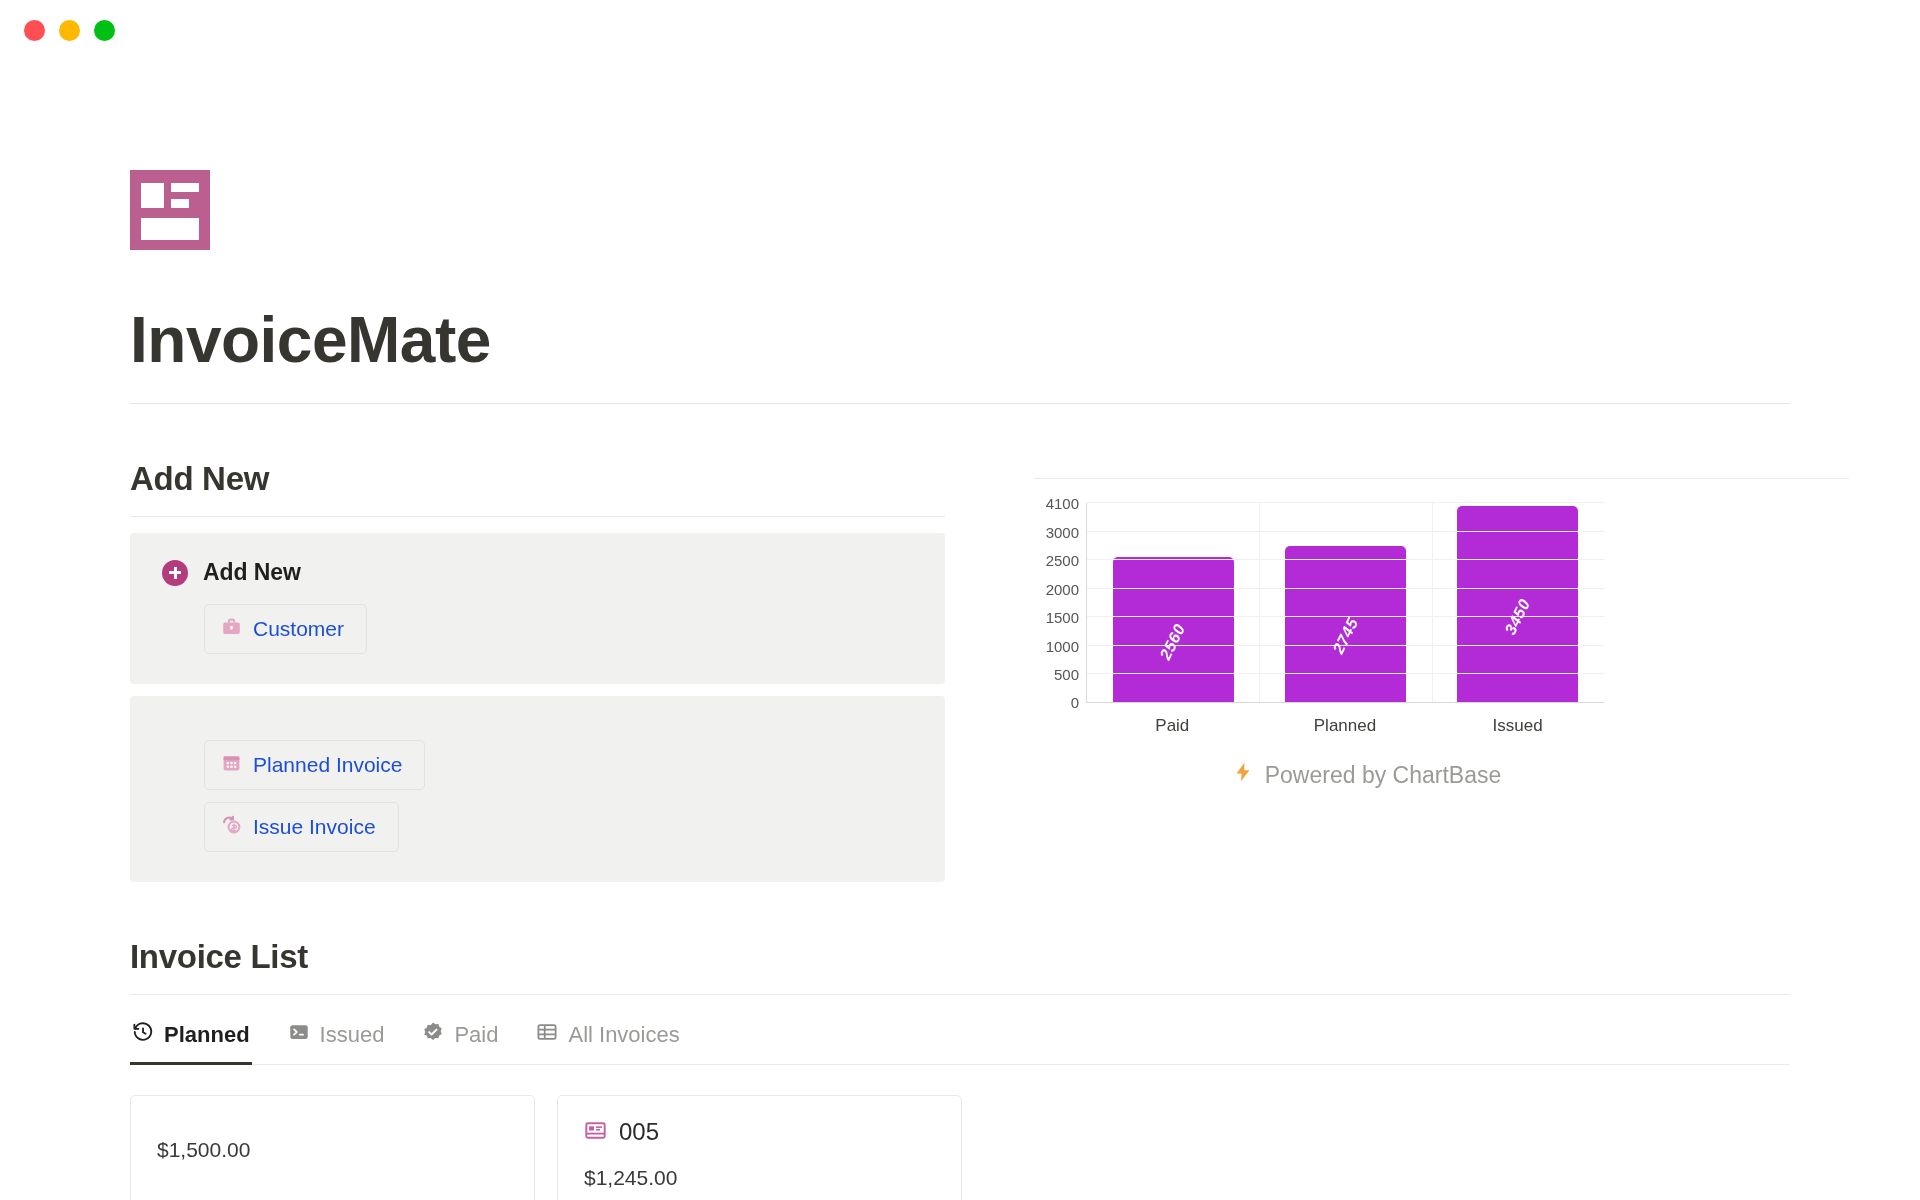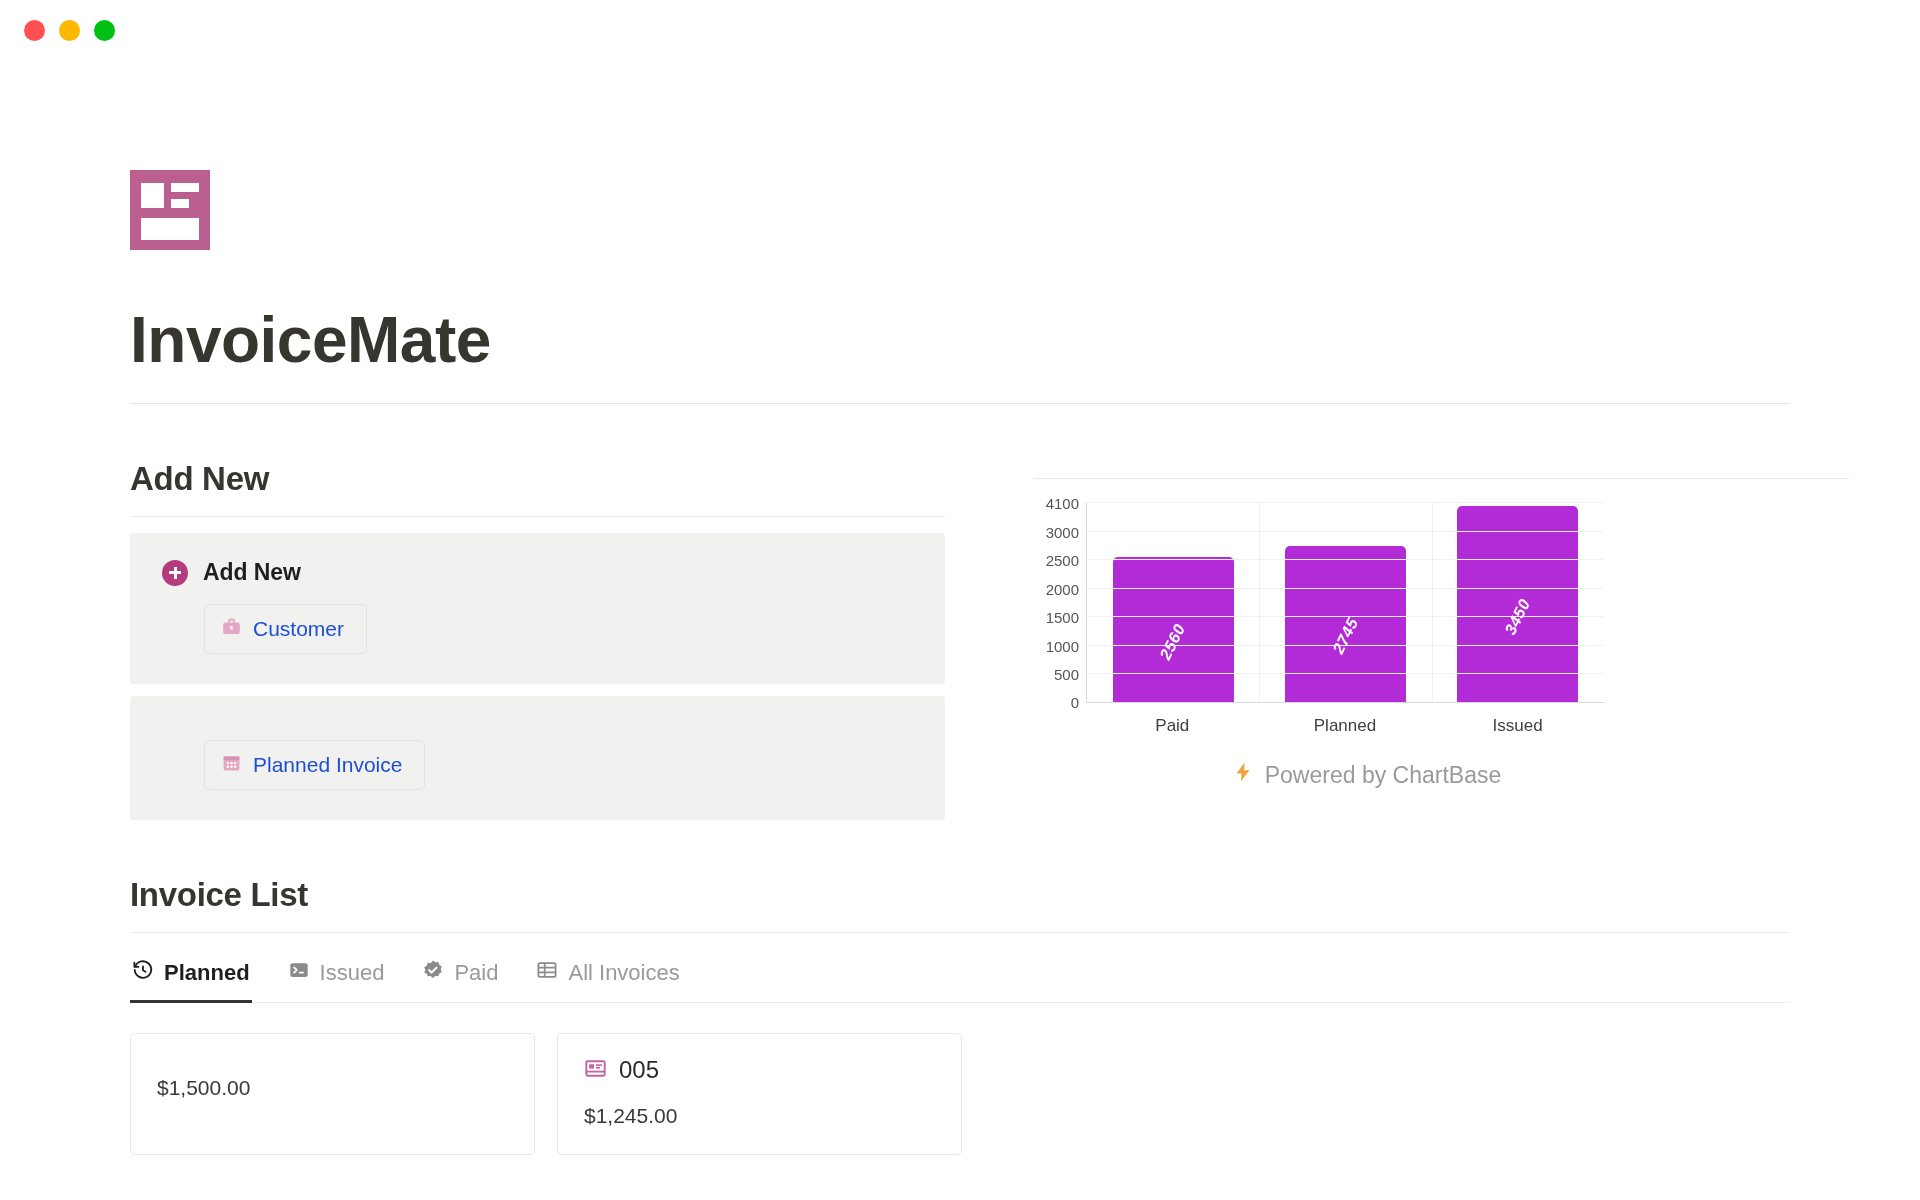--- a/index.html
+++ b/index.html
@@ -324,20 +324,31 @@
                 <rect x="3" y="5" width="18" height="4.2" fill="#d892b5"></rect>
                 <rect x="6.5" y="11.5" width="2.6" height="2.4" fill="#ffffff"></rect>
                 <rect x="10.7" y="11.5" width="2.6" height="2.4" fill="#ffffff"></rect>
                 <rect x="14.9" y="11.5" width="2.6" height="2.4" fill="#ffffff"></rect>
                 <rect x="6.5" y="15.6" width="2.6" height="2.4" fill="#ffffff"></rect>
                 <rect x="10.7" y="15.6" width="2.6" height="2.4" fill="#ffffff"></rect>
                 <rect x="14.9" y="15.6" width="2.6" height="2.4" fill="#ffffff"></rect>
               </svg>
             </span>
             <span>Planned Invoice</span>
+          </button>
+          <button class="pill">
+            <span class="gicon">
+              <svg width="21" height="21" viewBox="0 0 24 24" fill="none">
+                <path d="M3.5 9.5a6 6 0 0 1 9.6-4.2" stroke="#d892b5" stroke-width="2.4" fill="none" stroke-linecap="round"></path>
+                <path d="M13.6 3.2l.1 3.2-3.2-.2" stroke="#d892b5" stroke-width="2.2" fill="none" stroke-linecap="round" stroke-linejoin="round"></path>
+                <circle cx="14.8" cy="14.8" r="6.2" stroke="#e3a7c4" stroke-width="2.3" fill="none"></circle>
+                <path d="M14.8 11.4v6.8M13.1 13.2h3.1a1.5 1.5 0 0 1 0 3h-2.8a1.5 1.5 0 0 0 0 3h3.2" stroke="#e3a7c4" stroke-width="1.6" fill="none" stroke-linecap="round"></path>
+              </svg>
+            </span>
+            <span>Issue Invoice</span>
           </button>
         </div>
       </div>
     </div>
 
     <div class="col-right">
       <div class="section-rule"></div>
 
       <div class="chart-wrap">
         <div class="chart-area" id="chartArea">

